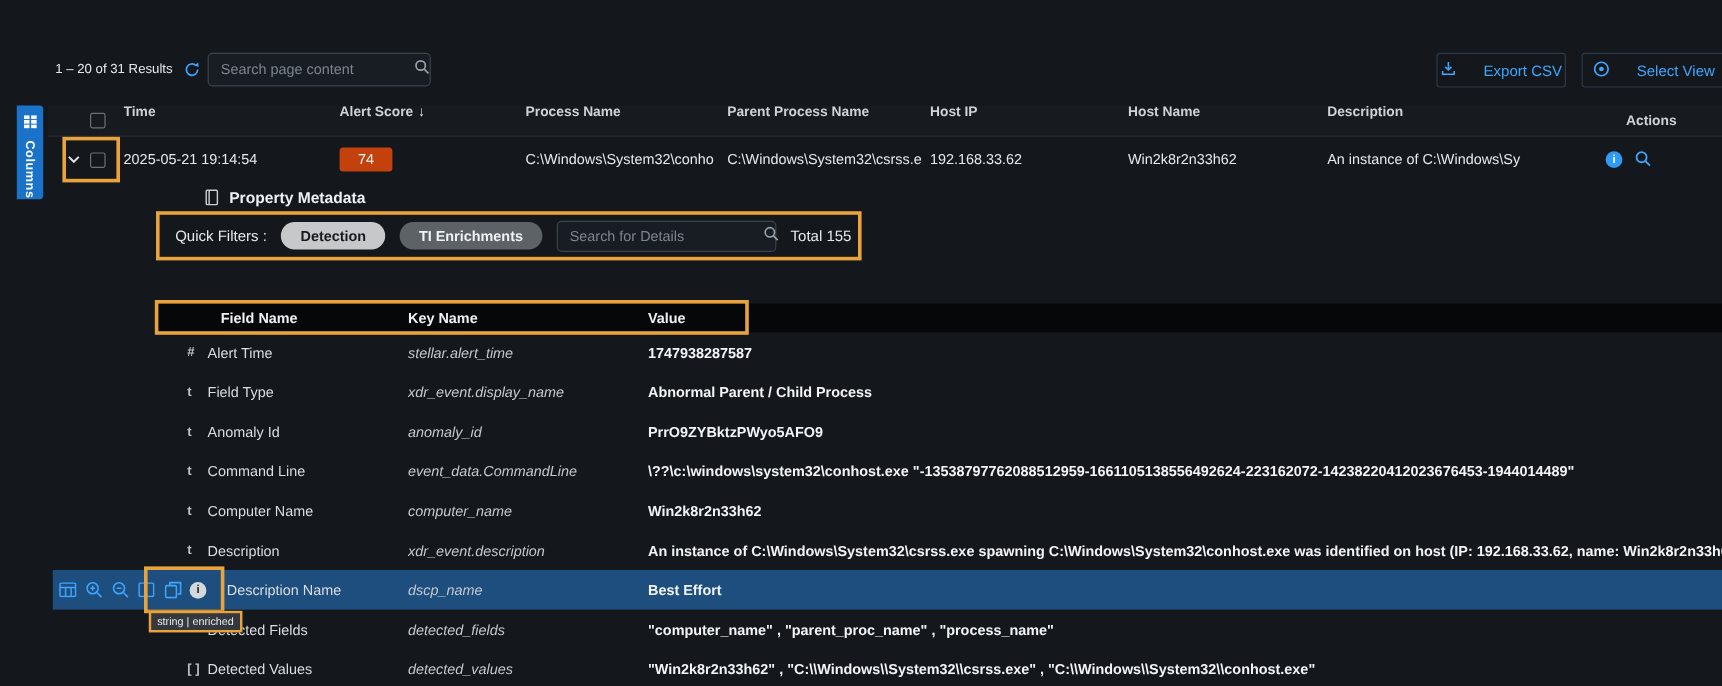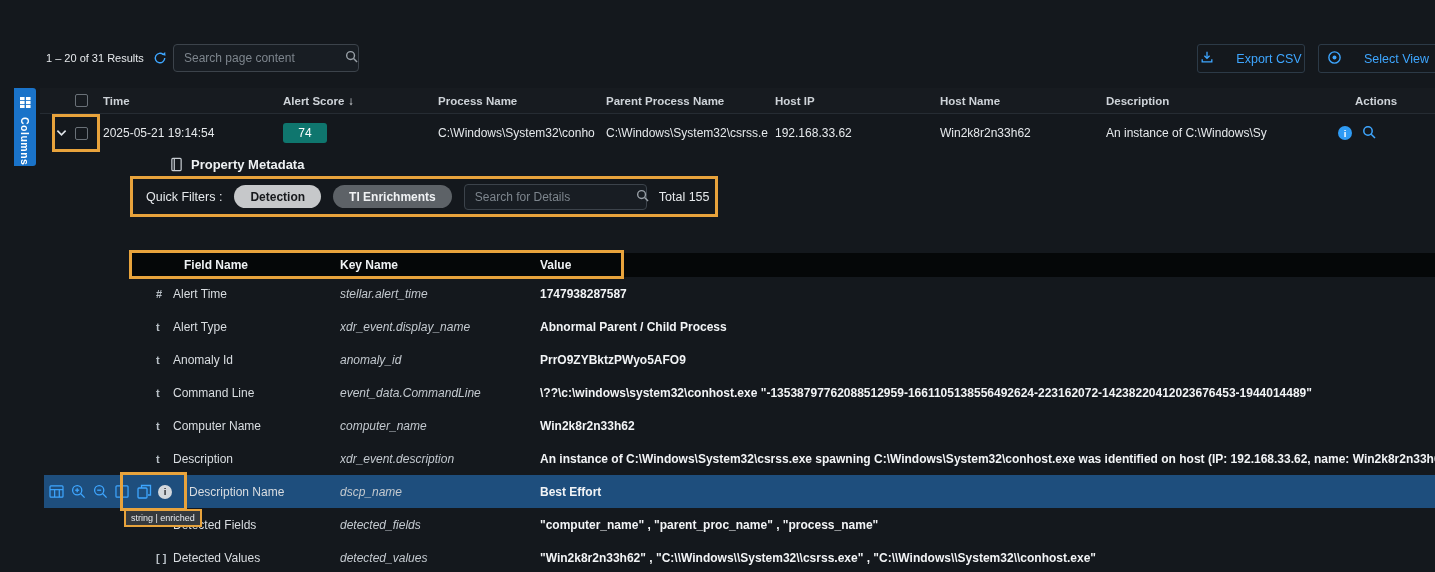--- a/index.html
+++ b/index.html
@@ -21,31 +21,31 @@
              border:1px solid #2c3a47; border-radius:3px; color:#3ea6ff; font-size:12.5px; cursor:pointer; background:transparent; }
   .btn-export { left:1197px; width:108px; }
   .btn-view { left:1318px; width:120px; }
 
   
   .columns-tab { position:absolute; left:14px; top:88px; width:22px; height:78px; background:#1a73c9; border-radius:0 3px 3px 0;
                  display:flex; flex-direction:column; align-items:center; padding-top:6px; gap:5px; cursor:pointer; }
   .columns-tab .vtxt { writing-mode:vertical-rl; font-size:10.5px; font-weight:bold; color:#fff; letter-spacing:.5px; }
 
   
-  .tbl-head { position:absolute; left:40px; right:0; top:88px; height:26px; display:flex; align-items:center;
+  .tbl-head { position:absolute; left:40px; right:0; top:88px; height:26px; display:flex; 
               background:#171b20; border-bottom:1px solid #262c33; font-size:11.5px; font-weight:bold; color:#ced3d8; }
   .tbl-row { position:absolute; left:40px; right:0; top:114px; height:38px; display:flex; align-items:center; font-size:12px; color:#e6e9ec; }
   .c-exp{width:63px; display:flex; align-items:center;} .c-time{width:180px} .c-score{width:155px} .c-proc{width:168px}
   .c-parent{width:169px} .c-ip{width:165px} .c-host{width:166px} .c-desc{width:224px} .c-act{flex:1; display:flex; align-items:center;}
   .c-proc,.c-parent,.c-desc,.c-host,.c-ip,.c-time { white-space:nowrap; overflow:hidden; }
   .cb { width:13px; height:13px; border:1px solid #6a7178; border-radius:2px; background:transparent; display:inline-block; cursor:pointer; }
   .head-cb { margin-left:35px; }
   .chev { margin-left:16px; margin-right:8px; cursor:pointer; display:flex; }
   .sort-ico { margin-left:4px; font-weight:bold; color:#e6e9ec; }
-  .score-badge { width:44px; height:20px; background:#0f766e; color:#fff; border-radius:3px; display:flex; align-items:center; justify-content:center; font-size:12px; }
+  .score-badge { width:44px; height:20px; background:#c2410c; color:#fff; border-radius:3px; display:flex; align-items:center; justify-content:center; font-size:12px; }
   .act-label { margin-left:25px; }
   .act-icons { margin-left:8px; display:flex; gap:10px; align-items:center; }
   .info-dot { width:14px; height:14px; border-radius:50%; background:#2f9bf4; color:#fff; font-size:9.5px; font-weight:bold;
               display:flex; align-items:center; justify-content:center; cursor:pointer; }
 
   
   .prop-title { position:absolute; left:170px; top:157px; display:flex; align-items:flex-start; gap:8px; font-size:13px; font-weight:bold; color:#eef1f3; }
 
   .qf-box { position:absolute; left:130px; top:176px; width:588px; height:41px; border:3px solid #e8a33c;
             display:flex; align-items:center; padding:0 13px; gap:12px; }
@@ -232,21 +232,21 @@
           <span class="t-ico">#</span>
           <span>Alert Time</span>
         </div>
       <div class="mr-key">stellar.alert_time</div>
       <div class="mr-value">1747938287587</div>
     </div>
 
     <div class="meta-row">
       <div class="mr-field">
           <span class="t-ico">t</span>
-          <span>Alert Type</span>
+          <span>Field Type</span>
         </div>
       <div class="mr-key">xdr_event.display_name</div>
       <div class="mr-value">Abnormal Parent / Child Process</div>
     </div>
 
     <div class="meta-row">
       <div class="mr-field">
           <span class="t-ico">t</span>
           <span>Anomaly Id</span>
         </div>

